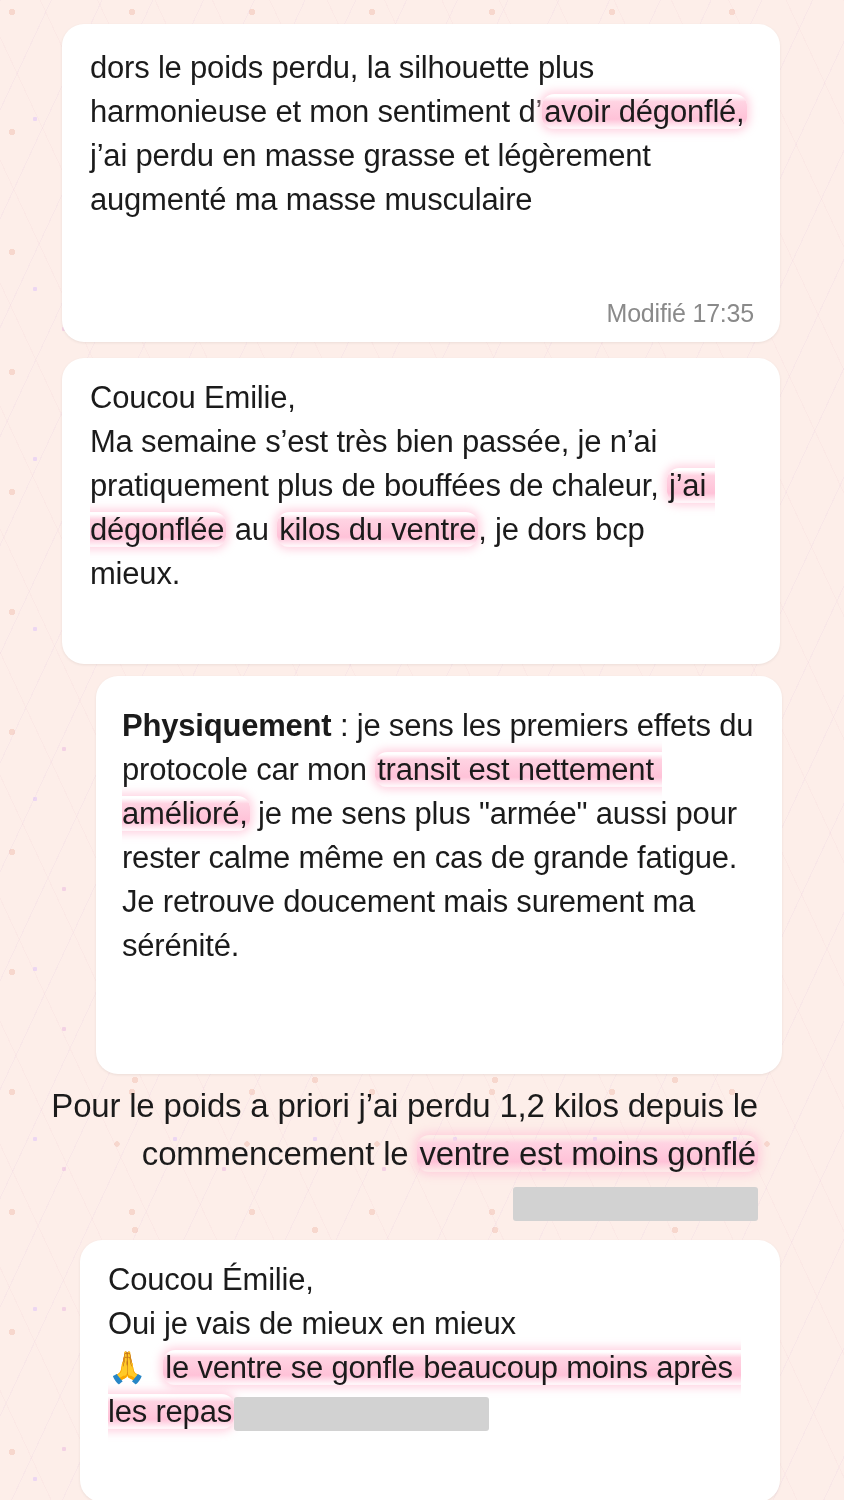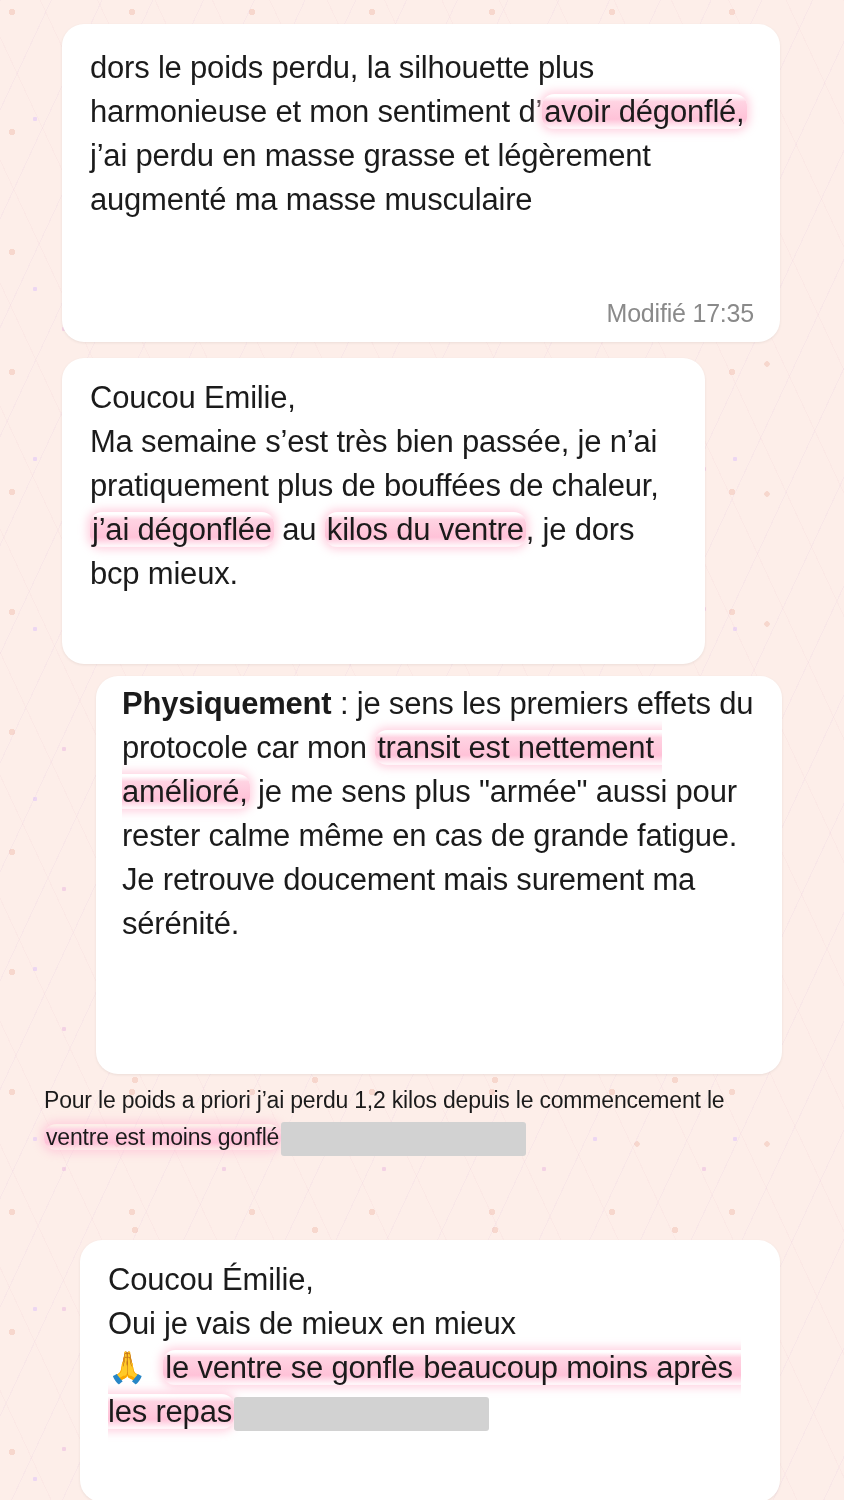--- a/index.html
+++ b/index.html
@@ -70,30 +70,31 @@
     position: absolute;
     right: 26px;
     bottom: 14px;
     font-size: 25px;
     color: #8a8a8a;
     letter-spacing: -0.2px;
   }
 
   
   #b1 { left: 62px;  top: 24px;   width: 718px; height: 318px; padding: 22px 28px 0 28px; }
-  #b2 { left: 62px;  top: 358px;  width: 643px; height: 306px; padding: 18px 40px 0 28px; }
-  #b3 { left: 96px;  top: 676px;  width: 686px; height: 398px; padding: 6px 24px 0 26px; }
+  #b2 { left: 62px;  top: 358px;  width: 718px; height: 306px; padding: 18px 40px 0 28px; }
+  #b3 { left: 96px;  top: 676px;  width: 686px; height: 398px; padding: 28px 24px 0 26px; }
   #b4 { left: 22px;  top: 1072px; width: 758px; height: 158px; padding: 10px 22px 0 22px; background: transparent; box-shadow: none; }
   #b5 { left: 80px;  top: 1240px; width: 700px; height: 262px; padding: 18px 24px 0 28px; }
 
   .b4-plain {
-    font-size: 23px;
-    line-height: 37px;
+    font-size: 33px;
+    line-height: 48px;
     color: #1b1b1b;
     letter-spacing: -0.2px;
+    text-align: right;
   }
 </style>
 </head>
 <body>
 
 <div id="page">
 
   <div class="bubble" id="b1">
     <div class="msg-text"><span>dors le poids perdu, la silhouette plus harmonieuse et mon sentiment d’</span><span class="hl">avoir dégonflé,</span><span> j’ai perdu en masse grasse et légèrement augmenté ma masse musculaire</span></div>
     <div class="meta">Modifié 17:35</div>

